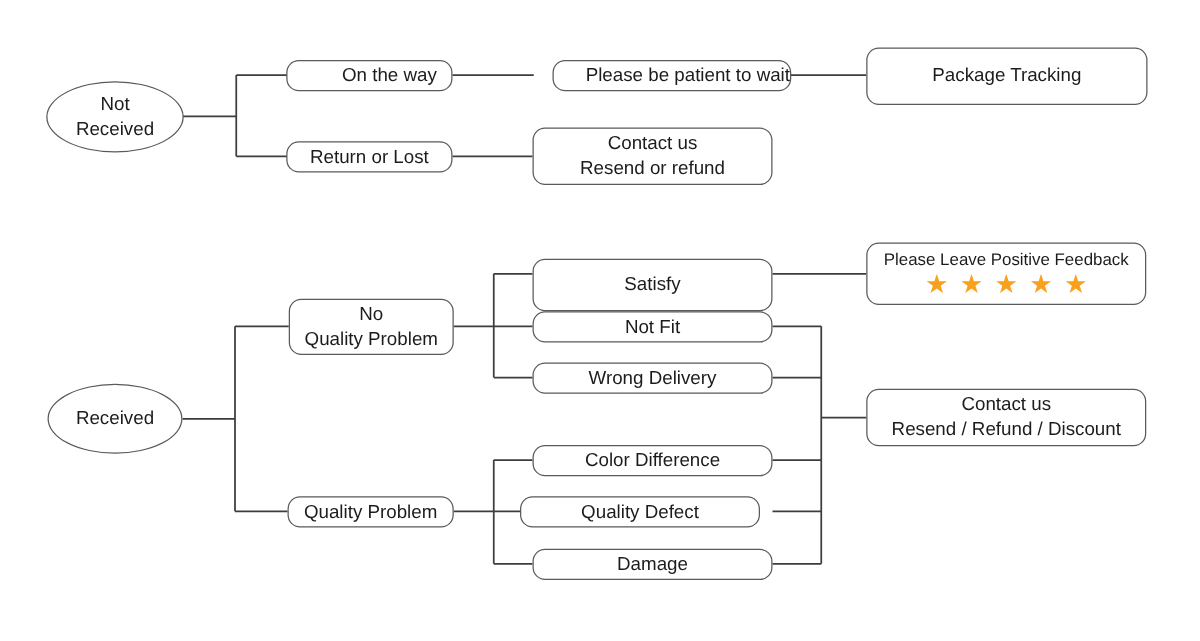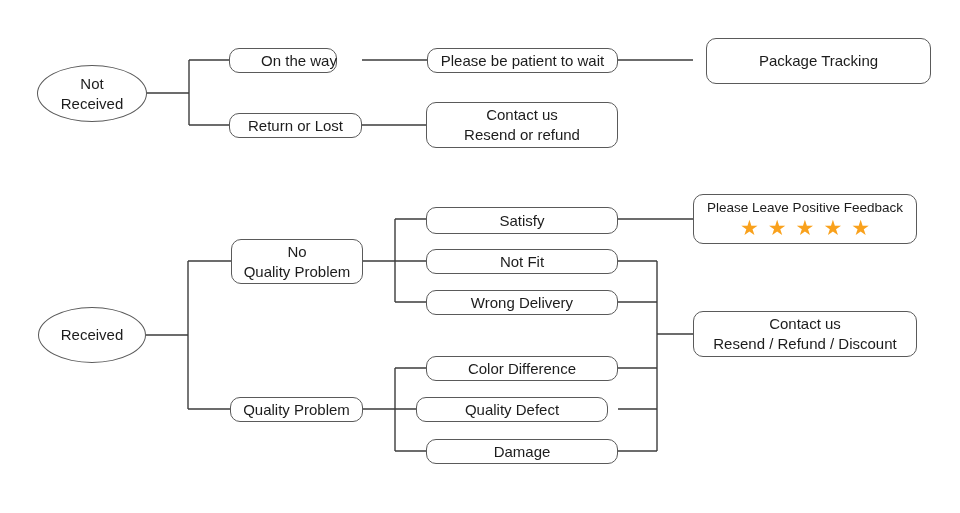--- a/index.html
+++ b/index.html
@@ -80,29 +80,29 @@
       M618,219 H693
       M657,261 V451  M618,261 H657  M618,302 H657  M618,368 H657
       M618,409 H657  M618,451 H657  M657,334 H693"></path>
   </svg>
 
   <div class="node ellipse" style="left:37px; top:65px; width:110px; height:57px;">
     <span>Not</span>
     <span>Received</span>
   </div>
 
-  <div class="node" style="left:229px; top:48px; width:108px; height:25px;padding-left:32px;">
+  <div class="node" style="left:229px; top:48px; width:133px; height:25px;padding-left:32px;">
     <span>On the way</span>
   </div>
 
-  <div class="node" style="left:427px; top:48px; width:191px; height:25px;">
+  <div class="node" style="left:442px; top:48px; width:191px; height:25px;align-items:flex-end;">
     <span>Please be patient to wait</span>
   </div>
 
-  <div class="node" style="left:693px; top:38px; width:225px; height:46px;margin-left:13px;">
+  <div class="node" style="left:693px; top:38px; width:225px; height:46px;">
     <span>Package Tracking</span>
   </div>
 
   <div class="node" style="left:229px; top:113px; width:133px; height:25px;">
     <span>Return or Lost</span>
   </div>
 
   <div class="node" style="left:426px; top:102px; width:192px; height:46px;">
     <span>Contact us</span>
     <span>Resend or refund</span>
@@ -114,21 +114,21 @@
 
   <div class="node" style="left:231px; top:239px; width:132px; height:45px;">
     <span>No</span>
     <span>Quality Problem</span>
   </div>
 
   <div class="node" style="left:230px; top:397px; width:133px; height:25px;">
     <span>Quality Problem</span>
   </div>
 
-  <div class="node" style="left:426px; top:207px; width:192px; height:27px;">
+  <div class="node" style="left:426px; top:207px; width:192px; height:42px;">
     <span>Satisfy</span>
   </div>
 
   <div class="node" style="left:426px; top:249px; width:192px; height:25px;">
     <span>Not Fit</span>
   </div>
 
   <div class="node" style="left:426px; top:356px; width:192px; height:25px;">
     <span>Color Difference</span>
   </div>

